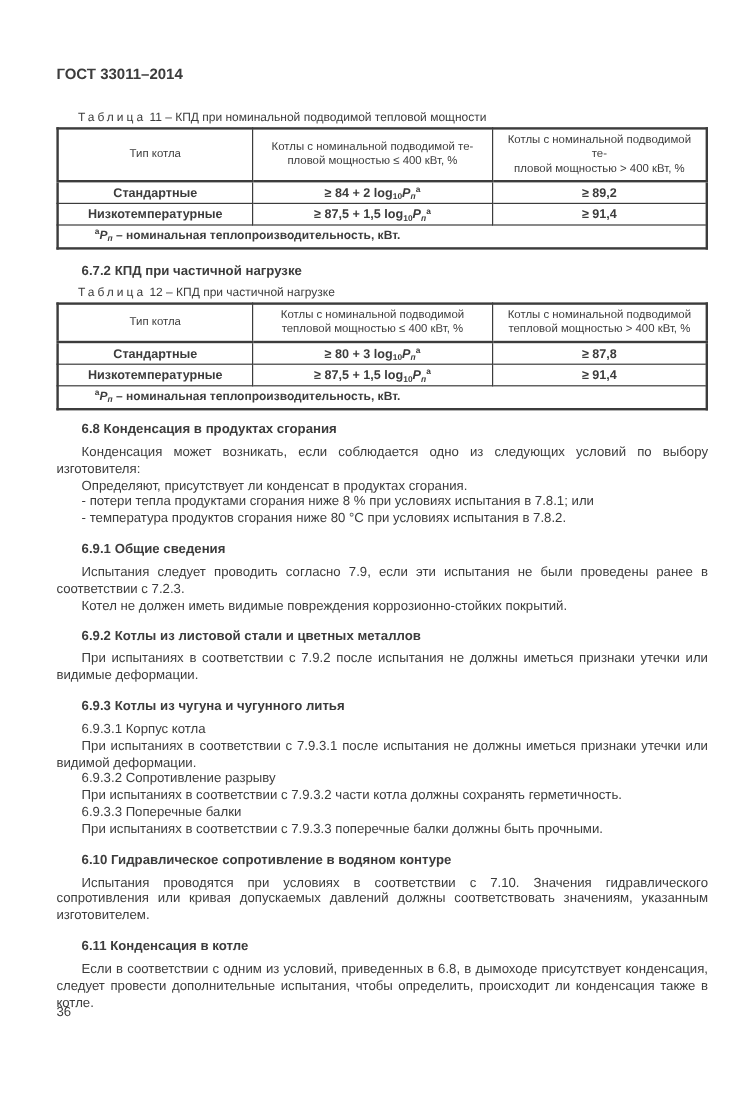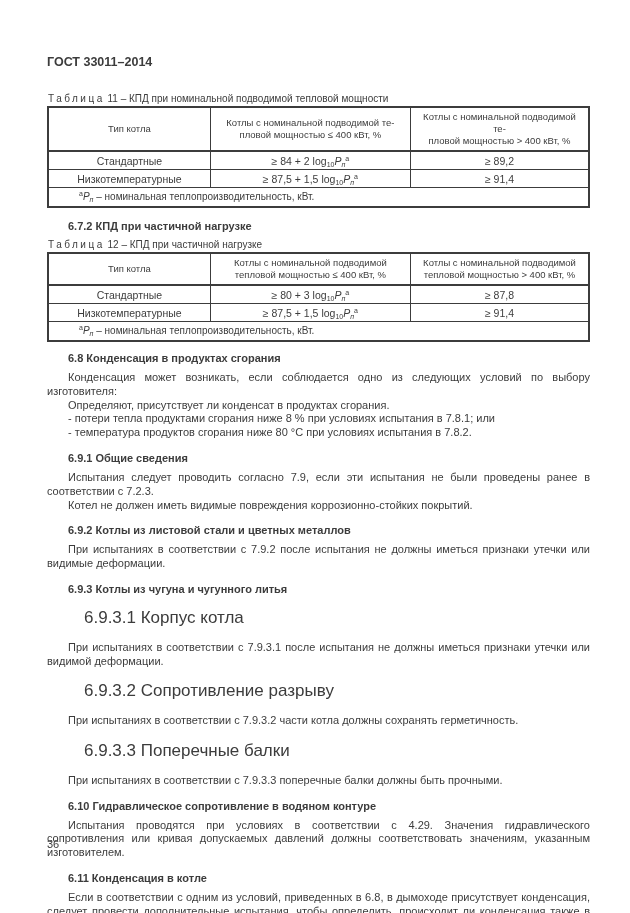--- a/index.html
+++ b/index.html
@@ -18,21 +18,21 @@
     left: 47px; top: 55px;
     width: 543px;
   }
   .doc-code {
     font-weight: bold;
     font-size: 12.5px;
     margin: 0 0 24px 0;
   }
   .tbl-caption {
     font-size: 10px;
-    margin: 0 0 2px 1px;
+    margin: 0 0 2px 18px;
   }
   .tbl-caption .spaced { letter-spacing: 2.5px; }
   table.gost {
     width: 100%;
     border-collapse: collapse;
     border: 2px solid #3c3c3c;
     table-layout: fixed;
   }
   table.gost th {
     font-weight: normal;
@@ -43,20 +43,21 @@
     padding: 3px 10px;
     border: 1px solid #3c3c3c;
     border-bottom: 2.5px solid #3c3c3c;
     white-space: pre-line;
   }
   table.gost td {
     font-size: 10.5px;
     text-align: center;
     padding: 2.5px 4px;
     border: 1px solid #3c3c3c;
+    font-weight: bold;
   }
   table.gost td.footnote-cell {
     text-align: left;
     padding: 3px 4px 4px 30px;
     font-size: 10px;
   }
   .col-type  { width: 30%; }
   .col-le400 { width: 37%; }
   .col-gt400 { width: 33%; }
   .var { font-style: italic; }
@@ -70,24 +71,24 @@
   }
   h3.sec-after-table { margin-top: 10px; }
   p.body {
     font-size: 11px;
     line-height: 13.8px;
     text-align: justify;
     text-indent: 21px;
     margin: 0;
   }
   p.plainsub {
-    font-size: 17px;
+    font-size: 11px;
     line-height: 13.8px;
     text-indent: 21px;
-    margin: 16px;
+    margin: 0;
   }
   .page-number {
     position: absolute;
     left: 47px; top: 838px;
     font-size: 11px;
   }
 </style>
 </head>
 <body>
 
@@ -180,20 +181,20 @@
 
   <h3 class="sec">6.9.3 Котлы из чугуна и чугунного литья</h3>
   <p class="plainsub">6.9.3.1 Корпус котла</p>
   <p class="body">При испытаниях в соответствии с 7.9.3.1 после испытания не должны иметься признаки утечки или видимой деформации.</p>
   <p class="plainsub">6.9.3.2 Сопротивление разрыву</p>
   <p class="body">При испытаниях в соответствии с 7.9.3.2 части котла должны сохранять герметичность.</p>
   <p class="plainsub">6.9.3.3 Поперечные балки</p>
   <p class="body">При испытаниях в соответствии с 7.9.3.3 поперечные балки должны быть прочными.</p>
 
   <h3 class="sec">6.10 Гидравлическое сопротивление в водяном контуре</h3>
-  <p class="body">Испытания проводятся при условиях в соответствии с 4.29. Значения гидравлического сопротивления или кривая допускаемых давлений должны соответствовать значениям, указанным изготовителем.</p>
+  <p class="body">Испытания проводятся при условиях в соответствии с 7.10. Значения гидравлического сопротивления или кривая допускаемых давлений должны соответствовать значениям, указанным изготовителем.</p>
 
   <h3 class="sec">6.11 Конденсация в котле</h3>
   <p class="body">Если в соответствии с одним из условий, приведенных в 6.8, в дымоходе присутствует конденсация, следует провести дополнительные испытания, чтобы определить, происходит ли конденсация также в котле.</p>
 
 </div>
 
 <div class="page-number">36</div>
 
 </body></html>

